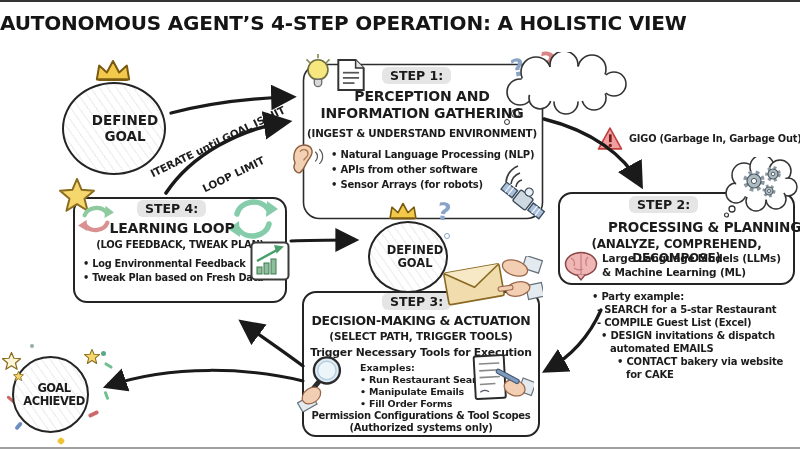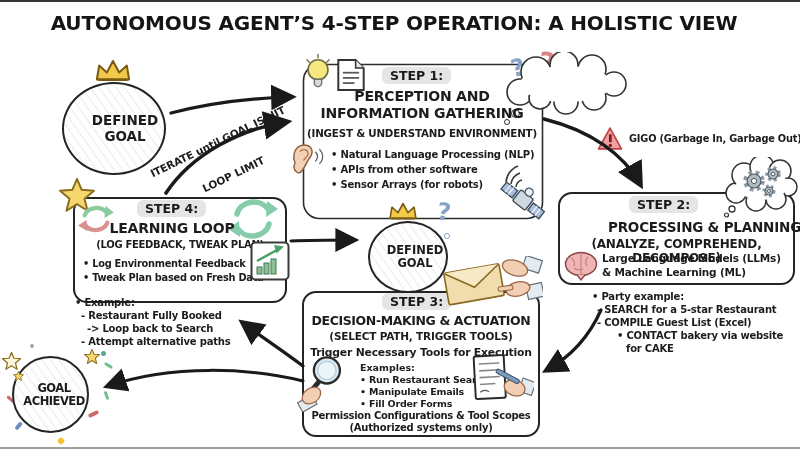--- a/index.html
+++ b/index.html
@@ -1,21 +1,21 @@
 <!DOCTYPE html>
 <html><head>
 <meta charset="utf-8">
 <style>
   html,body{margin:0;padding:0;background:#fff;}
   #canvas{
     position:relative;width:800px;height:450px;overflow:hidden;background:#fff;
     font-family:"DejaVu Sans","Liberation Sans",sans-serif;font-weight:700;color:#1c1c1c;
   }
   .title{
-    position:absolute;left:0;top:11px;width:788px;text-align:center;
+    position:absolute;left:0;top:11px;width:788px;
     font-size:20px;letter-spacing:-0.2px;color:#151515;
   }
   .box{position:absolute;background:#fff;border:2.5px solid #242424;border-radius:14px;box-sizing:border-box;}
   .badge{
     position:absolute;background:#e5e5e5;border-radius:6px;padding:1px 8px;
     font-size:12.5px;white-space:nowrap;color:#1a1a1a;z-index:4;
   }
   .oval{
     position:absolute;border:2.5px solid #242424;border-radius:50%;
     display:flex;align-items:center;justify-content:flex-end;text-align:center;
@@ -165,20 +165,21 @@
     <path d="M9 8 q5 3 3 8 M26 7 q-4 4 -1 9 M12 18 q4 3 9 1" stroke="#c98080" stroke-width="1.2" fill="none"></path>
     <path d="M15 25 L19 30 L23 25" fill="#f0b6b6" stroke="#8a4848" stroke-width="1.3"></path>
   </svg>
   <div class="txt nw" style="left:602px;top:252px;font-size:10.5px;letter-spacing:-0.2px;">Large Language Models (LLMs)</div>
   <div class="txt nw" style="left:602px;top:266px;font-size:10.5px;letter-spacing:-0.2px;">&amp; Machine Learning (ML)</div>
 
   <div class="txt" style="left:592px;top:290px;width:206px;font-size:10px;line-height:13px;letter-spacing:-0.2px;">
     <div>• Party example:</div>
     <div class="hang" style="margin-left:5px;">- SEARCH for a 5-star Restaurant</div>
     <div class="hang" style="margin-left:5px;">- COMPILE Guest List (Excel)</div>
+    <div class="hang" style="margin-left:9px;">• DESIGN invitations &amp; dispatch automated EMAILS</div>
     <div class="hang" style="margin-left:25px;">• CONTACT bakery via website for CAKE</div>
   </div>
 
   <div class="box" style="left:302px;top:291px;width:238px;height:146px;z-index:2;"></div>
   <svg class="icon" style="left:438px;top:256px;width:105px;height:52px;z-index:5;" viewBox="0 0 105 52">
     <g transform="rotate(-10 38 28)">
       <rect x="8" y="12" width="56" height="32" rx="2" fill="#f1dcae" stroke="#8a6a22" stroke-width="1.6"></rect>
       <path d="M8 12 L36 31 L64 12" fill="#f7e9c6" stroke="#8a6a22" stroke-width="1.6"></path>
     </g>
     <g>
@@ -251,26 +252,20 @@
     <rect x="14" y="22" width="5" height="11" fill="#8fbf9a" stroke="#3a7a50" stroke-width="1"></rect>
     <rect x="21" y="18" width="5" height="15" fill="#8fbf9a" stroke="#3a7a50" stroke-width="1"></rect>
     <path d="M7 20 L27 9" stroke="#4a9f6a" stroke-width="2.5" fill="none"></path>
     <polygon points="24,4 34,5.5 26.5,12.5" fill="#4a9f6a"></polygon>
   </svg>
   <div class="txt" style="left:83px;top:257px;width:190px;font-size:9.8px;line-height:14px;letter-spacing:-0.25px;white-space:nowrap;">
     <div>• Log Environmental Feedback</div>
     <div>• Tweak Plan based on Fresh Data</div>
   </div>
 
-  <div class="txt" style="left:75px;top:296px;width:190px;font-size:10px;line-height:13px;letter-spacing:-0.2px;white-space:nowrap;">
-    <div>• Example:</div>
-    <div style="margin-left:6px;">- Restaurant Fully Booked</div>
-    <div style="margin-left:12px;">-&gt; Loop back to Search</div>
-    <div style="margin-left:6px;">- Attempt alternative paths</div>
-  </div>
 
   <svg class="icon" style="left:387px;top:200px;width:32px;height:23px;" viewBox="0 0 26 18">
     <path d="M2.5 14.5 L4 5.5 L9 10 L13 2.5 L17 10 L22 5.5 L23.5 14.5 Z" fill="#f3c94c" stroke="#7a5a10" stroke-width="1.3" stroke-linejoin="round"></path>
     <line x1="3.5" y1="14.7" x2="22.5" y2="14.7" stroke="#7a5a10" stroke-width="1.6"></line>
   </svg>
   <div class="oval" style="left:368px;top:221px;width:80px;height:72px;font-size:11.5px;">
     <span style="display:block;width:62px;">DEFINED GOAL</span>
   </div>
   <div class="qmark" style="left:437px;top:198px;transform:rotate(8deg);">?</div>
   <div class="dot" style="left:444px;top:233px;width:4px;height:4px;border:1.5px solid #8aa4c8;"></div>

